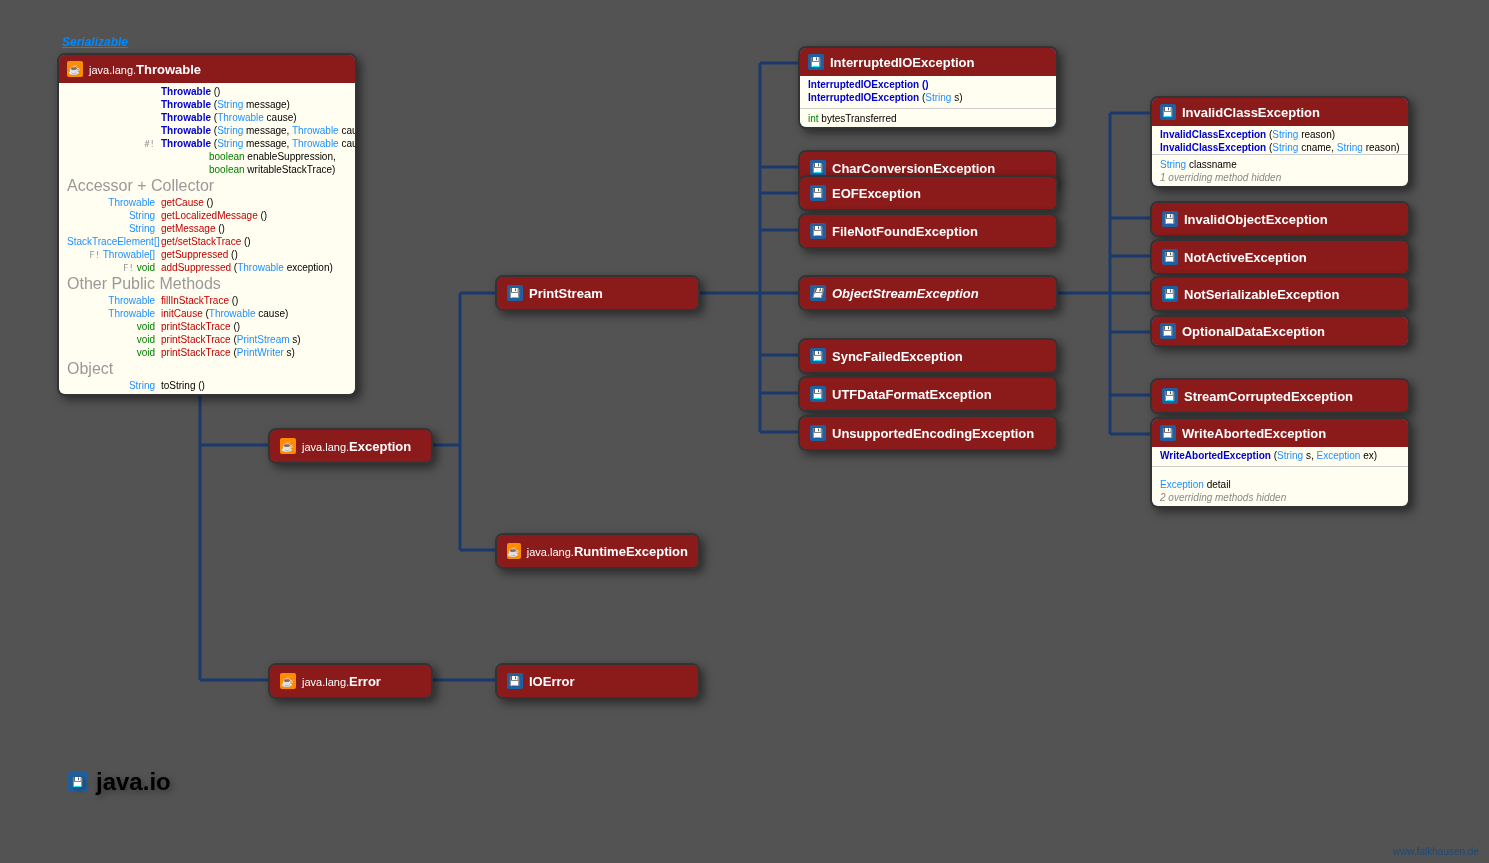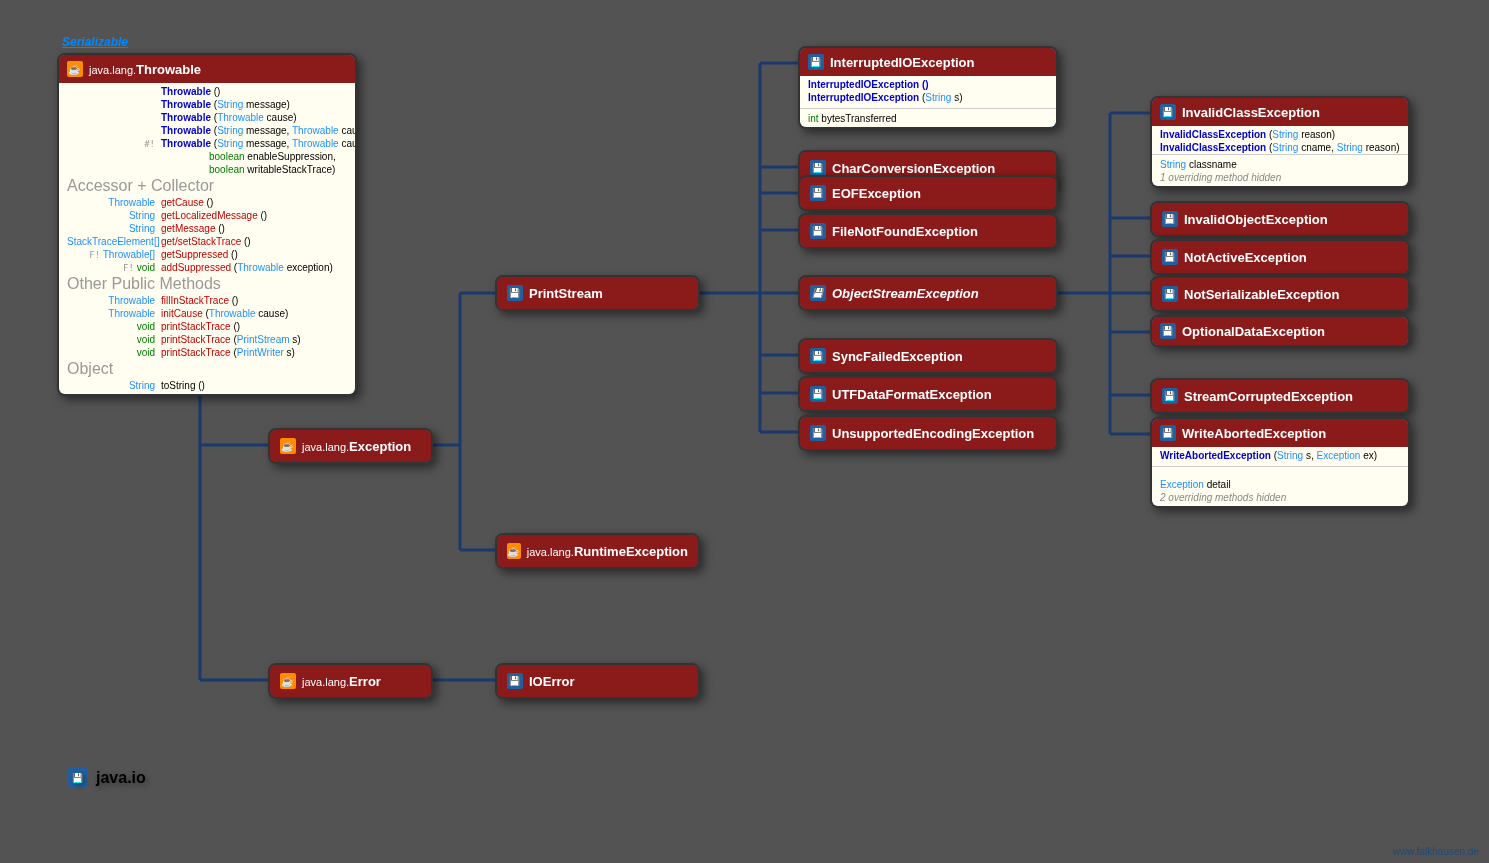--- a/index.html
+++ b/index.html
@@ -19,21 +19,21 @@
 .member-row .rcol{flex:1}
 .section-label{color:#999;padding:1px 8px;font-size:16px}
 .type-kw{color:#1e90ff}
 .method-link{color:#c00000}
 .ctor{color:#0000cd;font-weight:bold}
 .green-kw{color:#008000}
 .note{color:#888;font-style:italic}
 .flag{color:#999;font-size:9px;font-family:monospace}
 .simple-box{position:absolute;border:2px solid #333;border-radius:8px;box-shadow:4px 4px 10px rgba(0,0,0,0.5);overflow:hidden}
 .simple-box .class-header{padding:8px 10px}
-.package-label{position:absolute;display:flex;align-items:center;gap:8px;color:#000;font-weight:bold;font-size:16px;text-shadow:2px 2px 6px rgba(0,0,0,0.4)}
+.package-label{position:absolute;display:flex;align-items:center;gap:8px;color:#000;font-weight:bold;font-size:24px;text-shadow:2px 2px 6px rgba(0,0,0,0.4)}
 .package-label .disk-icon{width:20px;height:20px}
 .credit{position:absolute;right:10px;bottom:6px;color:#1e4a7a;font-size:10px}
 svg.connector{position:absolute;top:0;left:0;width:1489px;height:863px;pointer-events:none}
 svg.connector line{stroke:#1a3a6e;stroke-width:3}
 </style>
 </head>
 <body>
 
 <svg class="connector">
 

